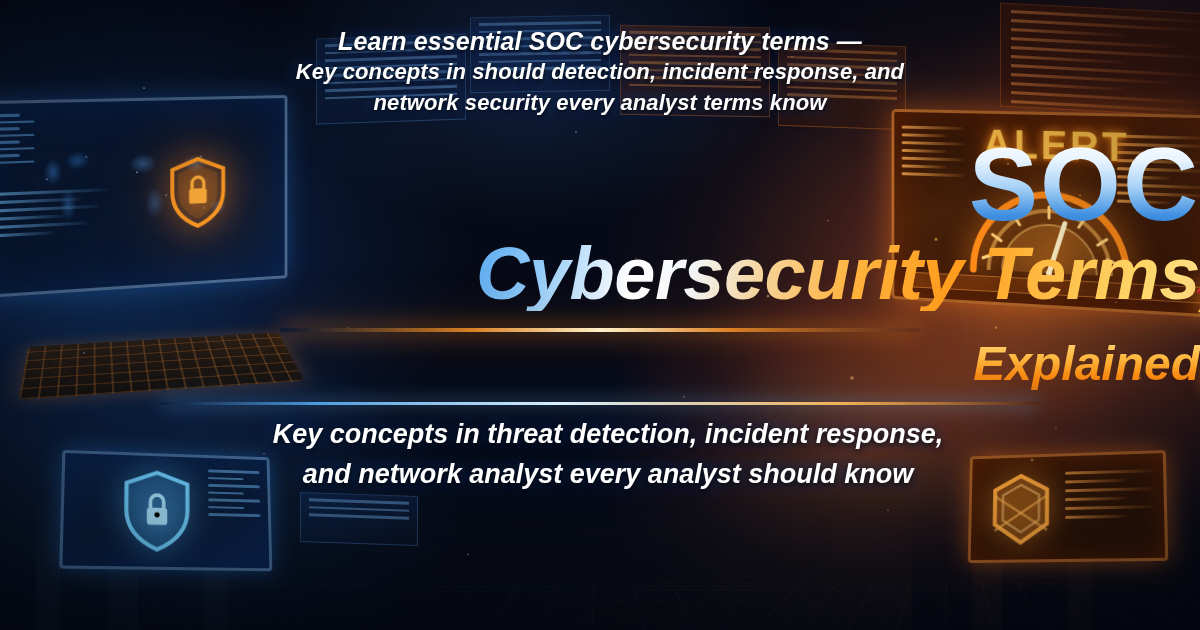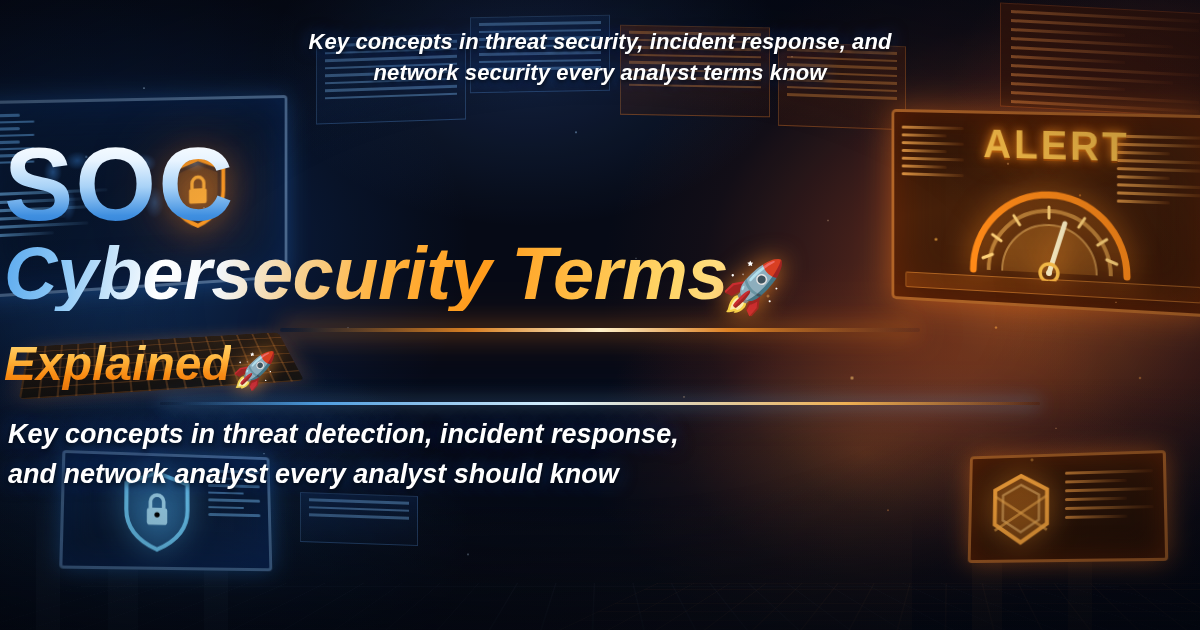--- a/index.html
+++ b/index.html
@@ -258,21 +258,21 @@
     text-align:center;
     color:#ffffff;
     font-style:italic; font-weight:700;
     text-shadow:0 2px 5px rgba(0,0,0,.92), 0 0 16px rgba(40,90,180,.7);
     letter-spacing:.1px;
   }
   .kicker .k1 { display:block; font-size:25px; line-height:30px; }
   .kicker .k2 { display:block; font-size:22px; line-height:31px; }
   .kicker .k3 { display:block; font-size:22px; line-height:31px; }
 
-  .title-block { position:absolute; left:4px; right:0; top:134px; text-align:left; }
+  .title-block { position:absolute; left:4px; right:0; top:134px; text-align:right; }
 
   .t-soc {
     display:block;
     font:900 104px/0.98 "Liberation Sans", sans-serif;
     letter-spacing:2px;
     background:linear-gradient(180deg,#ffffff 0%,#e8f4ff 26%,#a8d2f7 52%,#3f8fe0 80%,#2d78cf 100%);
     -webkit-background-clip:text; background-clip:text;
     color:transparent; -webkit-text-fill-color:transparent;
     filter:drop-shadow(0 0 18px rgba(70,150,255,.85)) drop-shadow(0 3px 0 #0b2palette);
     text-shadow:none;
@@ -349,22 +349,22 @@
     z-index:-1;
     filter:drop-shadow(0 0 14px rgba(255,150,40,.6));
   }
   .rocket-small {
     position:absolute; right:-46px; bottom:1px;
     font-size:36px; line-height:1;
     filter:drop-shadow(0 0 9px rgba(255,150,50,.8));
   }
 
   .subtitle {
-    position:absolute; left:8px; right:0; top:414px;
-    color:#ffffff;
+    position:absolute; left:16px; right:0; top:414px;
+    text-align:center; color:#ffffff;
     font-style:italic; font-weight:700;
     text-shadow:0 2px 6px rgba(0,0,0,.95), 0 0 18px rgba(30,80,170,.7);
   }
   .subtitle span { display:block; font-size:27px; line-height:40px; }
 </style>
 </head>
 <body>
 
 <div id="banner">
 
@@ -549,21 +549,22 @@
       </div>
   </div>
 
   <div class="bg-layer speckle"></div>
   <div class="bg-layer emberfield"></div>
   <div class="vignette"></div>
 
   <div class="fg">
 
     <div class="kicker">
-      <span class="k2">Key concepts in threat security, incident response, and</span>
+      <span class="k1">Learn essential SOC cybersecurity terms —</span>
+      <span class="k2">Key concepts in should detection, incident response, and</span>
       <span class="k3">network security every analyst terms know</span>
     </div>
 
     <div class="title-block">
 
       <div class="t-soc-wrap" id="socWrap" data-text="SOC">
         <span class="t-soc">SOC</span>
       </div>
 
       <div style="height:6px"></div>

